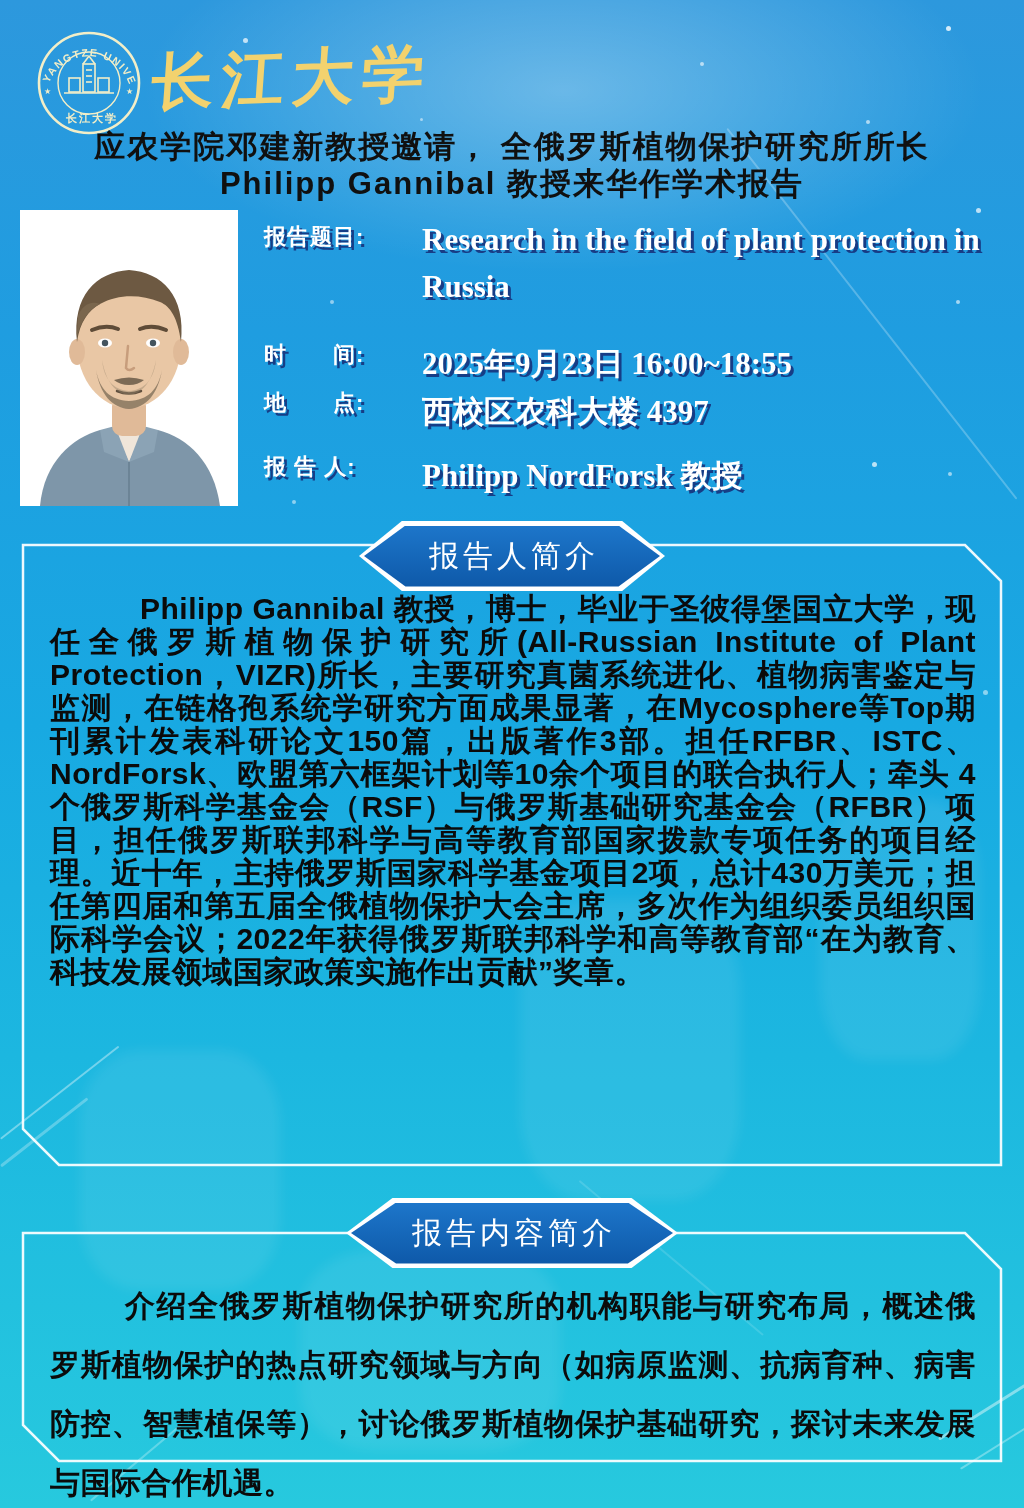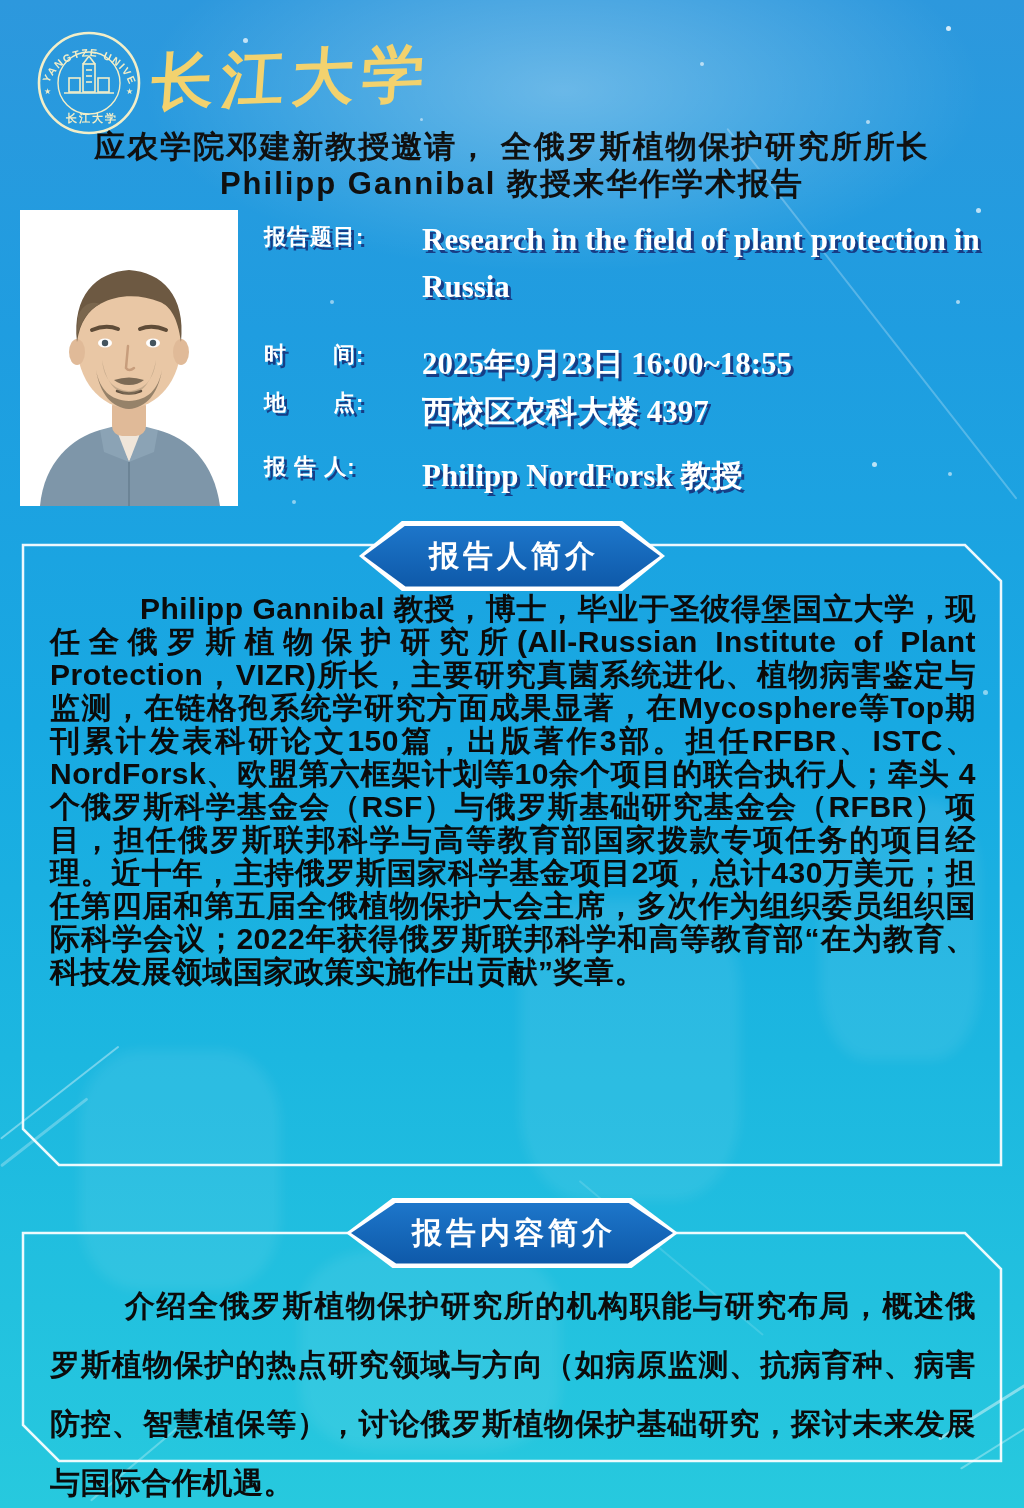--- a/index.html
+++ b/index.html
@@ -38,21 +38,21 @@
   .panels{position:absolute;left:0;top:0;width:1024px;height:1508px;pointer-events:none;}
   
   .banner{position:absolute;left:50%;transform:translateX(-50%);height:70px;z-index:5;}
   .banner .hex-outer{width:100%;height:100%;background:#ffffff;
     clip-path:polygon(0 50%,14% 0,86% 0,100% 50%,86% 100%,14% 100%);
     display:flex;align-items:center;justify-content:center;}
   .banner .hex-inner{width:calc(100% - 10px);height:calc(100% - 9px);
     background:linear-gradient(180deg,#1d76ca 0%,#0e59a9 100%);
     clip-path:polygon(0 50%,14% 0,86% 0,100% 50%,86% 100%,14% 100%);
     display:flex;align-items:center;justify-content:center;}
-  .banner .txt{color:#fff;font-size:30px;font-weight:700;letter-spacing:4px;text-indent:4px;}
+  .banner .txt{color:#fff;font-size:30px;font-weight:400;letter-spacing:4px;text-indent:4px;}
   .banner1{top:521px;width:306px;}
   .banner2{top:1198px;width:332px;}
   
   .bio-text{position:absolute;left:50px;top:592px;width:926px;
     font-size:30px;font-weight:700;color:#0b0b0b;line-height:33px;
     text-align:justify;text-indent:3em;letter-spacing:0.5px;z-index:4;}
   .content-text{position:absolute;left:50px;top:1276px;width:926px;
     font-size:30px;font-weight:700;color:#0b0b0b;line-height:59px;
     text-align:justify;text-indent:2.5em;letter-spacing:0.5px;z-index:4;}
 </style>

